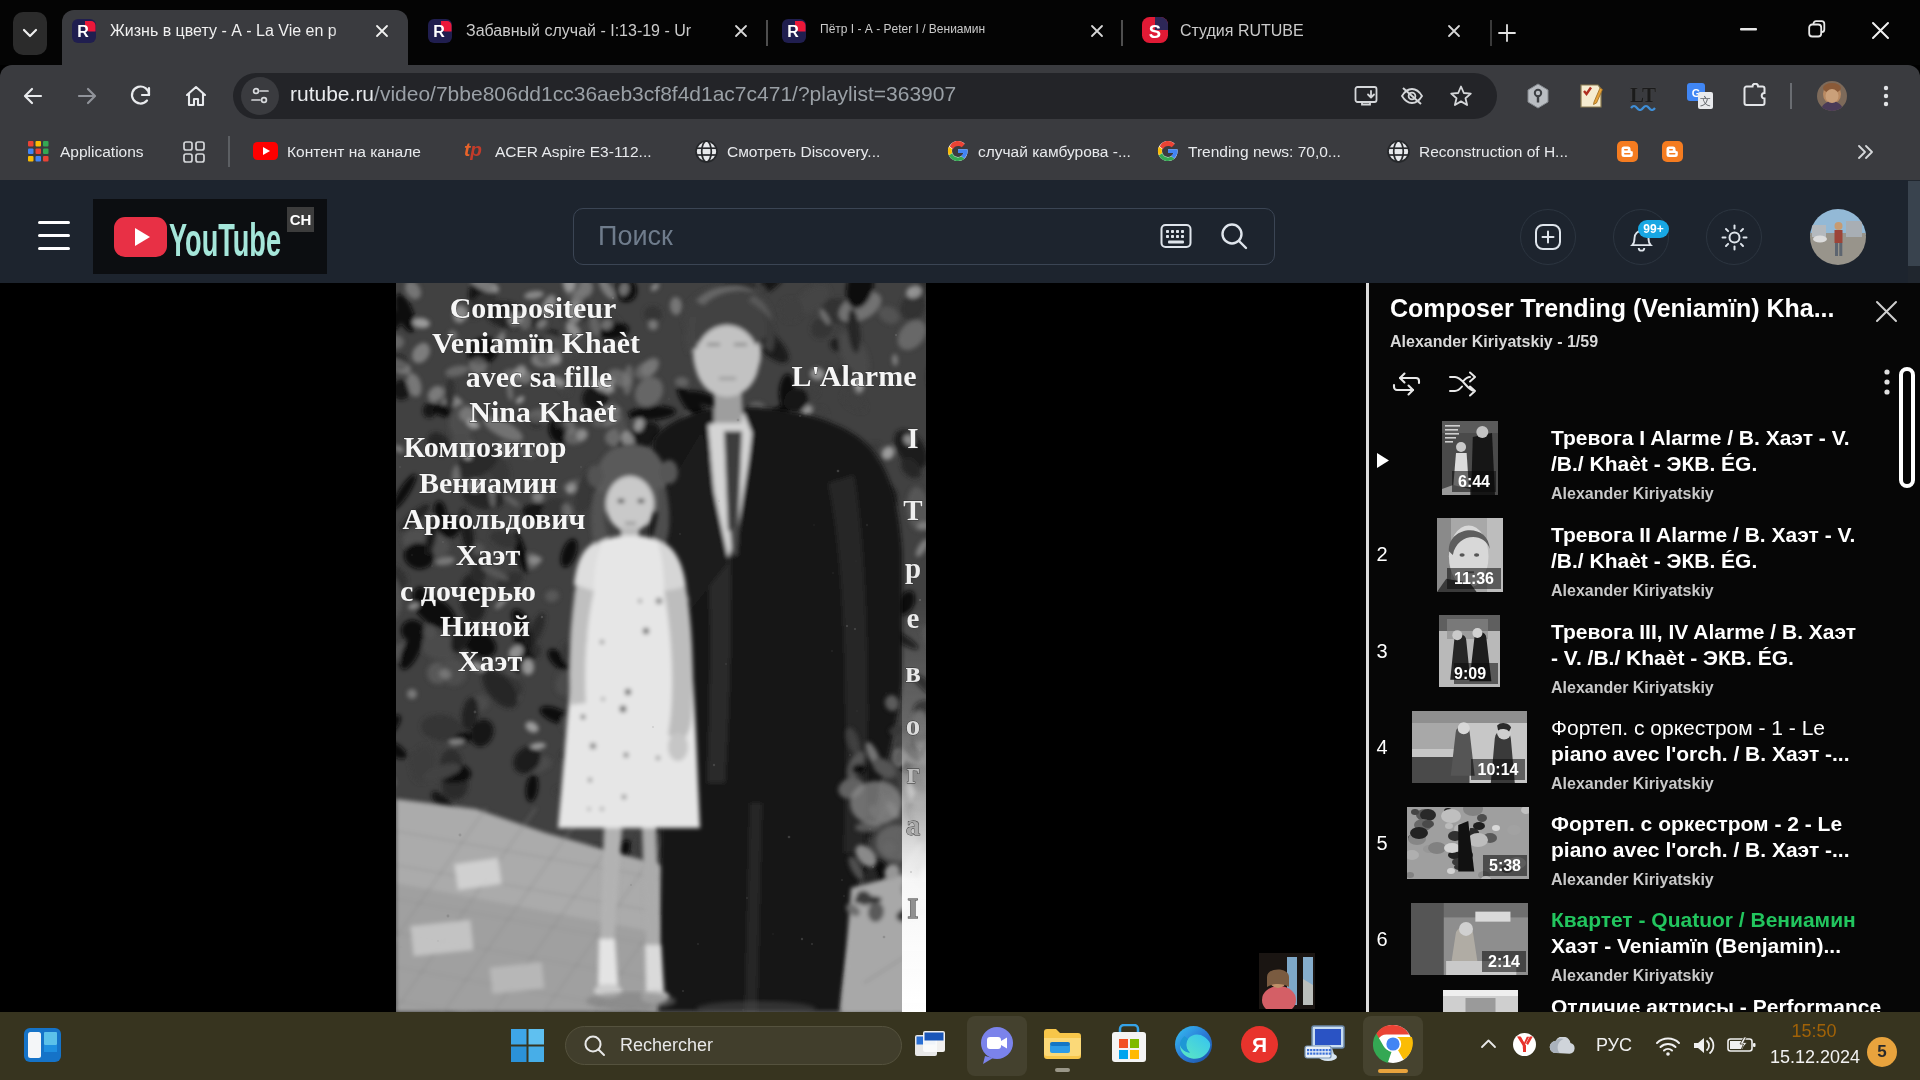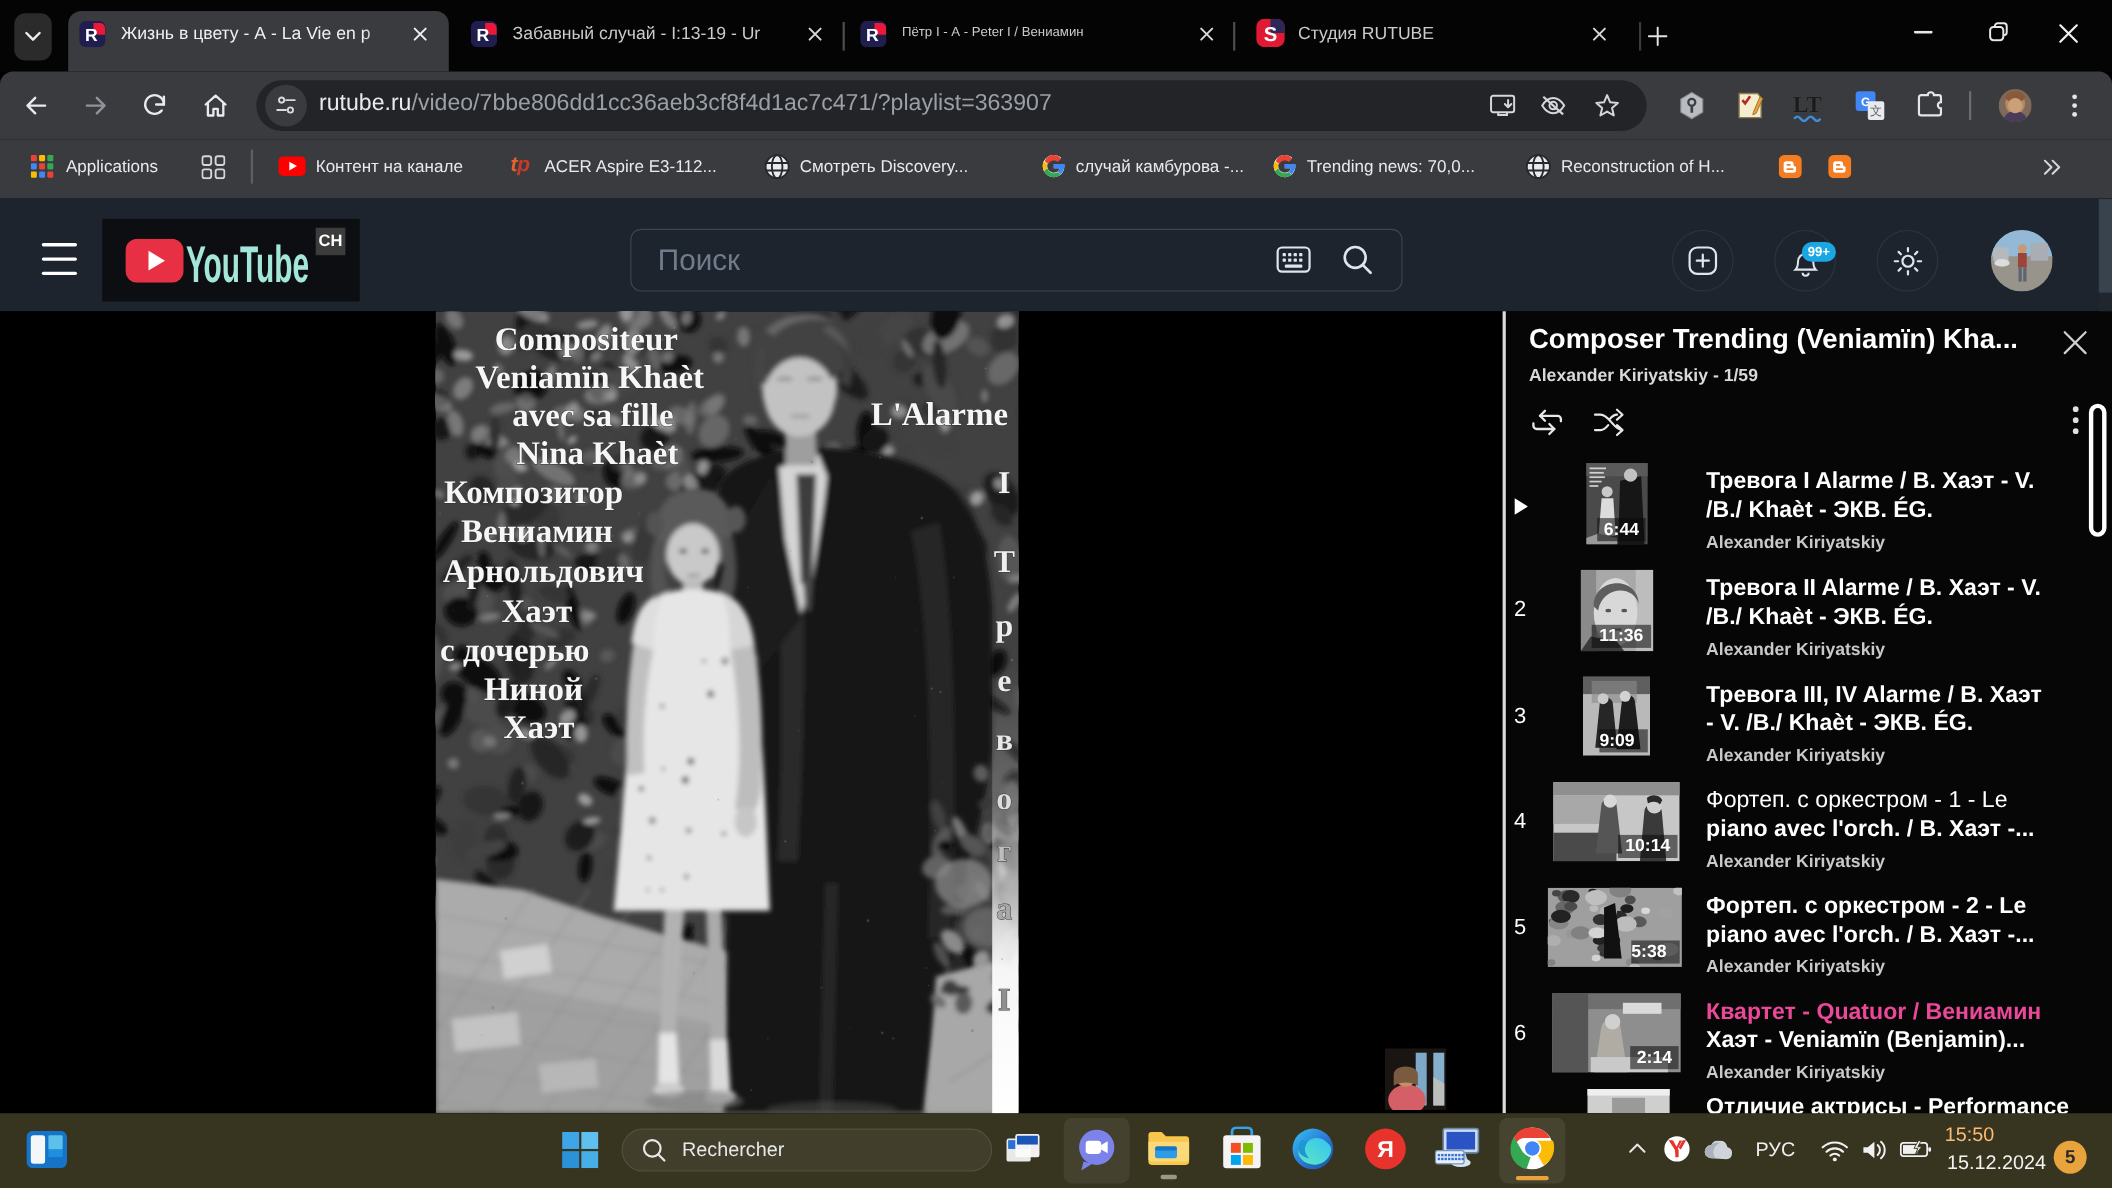--- a/index.html
+++ b/index.html
@@ -1135,37 +1135,37 @@
       <ellipse cx="41" cy="4" rx="4" ry="3" fill="rgb(30,30,30)"></ellipse>
       <ellipse cx="12" cy="26" rx="9" ry="6" fill="rgb(34,34,34)"></ellipse>
       <ellipse cx="75" cy="11" rx="5" ry="4" fill="rgb(77,77,77)"></ellipse>
       <ellipse cx="44" cy="9" rx="10" ry="7" fill="rgb(191,191,191)"></ellipse>
       <ellipse cx="57" cy="35" rx="4" ry="3" fill="rgb(46,46,46)"></ellipse>
       <ellipse cx="42" cy="19" rx="4" ry="3" fill="rgb(187,187,187)"></ellipse>
       <ellipse cx="3" cy="68" rx="4" ry="3" fill="rgb(130,130,130)"></ellipse>
       <ellipse cx="66" cy="2" rx="10" ry="7" fill="rgb(130,130,130)"></ellipse>
       <path d="M51.239999999999995,18.0 l10,-4 l6,50.4 h-16 Z" fill="#111"></path>
     </svg>
-    <div class="abs" style="left:1483px;top:855px;width:44px;height:21px;background:rgba(10,10,10,0.55);color:#fff;font-size:16px;font-weight:bold;text-align:left;line-height:21px">5:38</div>
+    <div class="abs" style="left:1483px;top:855px;width:44px;height:21px;background:rgba(10,10,10,0.55);color:#fff;font-size:16px;font-weight:bold;text-align:center;line-height:21px">5:38</div>
     <div class="abs" style="left:1370px;top:832px;width:24px;text-align:center;font-size:20px;color:#fff">5</div>
     <div class="abs" style="left:1551px;top:811px;width:360px;font-size:21px;font-weight:bold;color:#fff;line-height:26px;white-space:nowrap;overflow:hidden">Фортеп. с оркестром - 2 - Le</div>
     <div class="abs" style="left:1551px;top:837px;width:360px;font-size:21px;font-weight:bold;color:#fff;line-height:26px;white-space:nowrap;overflow:hidden">piano avec l'orch. / В. Хаэт -...</div>
     <div class="abs" style="left:1551px;top:871px;width:360px;font-size:16px;font-weight:bold;color:#c9c9c9">Alexander Kiriyatskiy</div>
     <svg class="abs" style="left:1411px;top:903px" width="117" height="72" viewBox="0 0 117 72">
       <rect width="117" height="72" fill="#8e8e8e"></rect>
       <rect width="117" height="14.4" fill="#6f6f6f"></rect>
       <rect x="64.35000000000001" y="8.64" width="35.1" height="10" fill="#dadada"></rect>
       <rect x="0" y="0" width="32.760000000000005" height="72" fill="#555"></rect>
       <path d="M44.46,32.4 a9,9 0 0 1 18,0 l6,39.6 h-30 Z" fill="#b0aca4"></path>
       <circle cx="54.989999999999995" cy="25.919999999999998" r="7" fill="#d0d0d0"></circle>
       <rect x="35.1" y="58" width="70.2" height="14" fill="#c9c9c9"></rect>
     </svg>
     <div class="abs" style="left:1482px;top:951px;width:44px;height:21px;background:rgba(10,10,10,0.55);color:#fff;font-size:16px;font-weight:bold;text-align:center;line-height:21px">2:14</div>
     <div class="abs" style="left:1370px;top:928px;width:24px;text-align:center;font-size:20px;color:#fff">6</div>
-    <div class="abs" style="left:1551px;top:907px;width:360px;font-size:21px;font-weight:bold;color:#ec4899;line-height:26px;white-space:nowrap;overflow:hidden">Квартет - Quatuor / Вениамин</div>
+    <div class="abs" style="left:1551px;top:907px;width:360px;font-size:21px;font-weight:bold;color:#22c55e;line-height:26px;white-space:nowrap;overflow:hidden">Квартет - Quatuor / Вениамин</div>
     <div class="abs" style="left:1551px;top:933px;width:360px;font-size:21px;font-weight:bold;color:#fff;line-height:26px;white-space:nowrap;overflow:hidden">Хаэт - Veniamïn (Benjamin)...</div>
     <div class="abs" style="left:1551px;top:967px;width:360px;font-size:16px;font-weight:bold;color:#c9c9c9">Alexander Kiriyatskiy</div>
     <svg class="abs" style="left:1443px;top:990px" width="75" height="22" viewBox="0 0 75 22">
       <rect width="75" height="22" fill="#cfcfcf"></rect>
       <rect width="75" height="6" fill="#efefef"></rect>
       <rect x="22.5" y="8" width="30.0" height="22" fill="#9a9a9a"></rect>
     </svg>
     <div class="abs" style="left:1551px;top:994px;width:360px;font-size:21px;font-weight:bold;color:#fff;line-height:26px;white-space:nowrap;overflow:hidden">Отличие актрисы - Performance</div>
     <div class="abs" style="left:1908px;top:180px;width:12px;height:103px;background:#20262e"></div>
     <div class="abs" style="left:1908px;top:181px;width:12px;height:85px;background:#39434e"></div>
@@ -1298,15 +1298,15 @@
     <svg class="abs" style="left:1692px;top:1035px" width="26" height="21" viewBox="0 0 26 21">
       <path d="M2,8 h4 l6,-5 v15 l-6,-5 h-4 Z" fill="#f0f0f0"></path>
       <path d="M15,6 a6,6 0 0 1 0,9 M18,3 a10,10 0 0 1 0,15" stroke="#f0f0f0" stroke-width="1.8" fill="none" stroke-linecap="round"></path>
     </svg>
     <svg class="abs" style="left:1727px;top:1036px" width="30" height="18" viewBox="0 0 30 18">
       <rect x="1" y="3" width="24" height="12" rx="2.5" fill="none" stroke="#f0f0f0" stroke-width="1.6"></rect>
       <rect x="26" y="7" width="2.5" height="4" rx="1" fill="#f0f0f0"></rect>
       <rect x="3" y="5" width="13" height="8" fill="#f0f0f0"></rect>
       <path d="M17,1 l-4,7 h3.5 l-2.5,6 l6,-7.5 h-3.5 l3,-5.5 Z" fill="#f0f0f0" stroke="#37341f" stroke-width="0.8"></path>
     </svg>
-    <div class="abs" style="left:1768px;top:1021px;width:92px;text-align:left;font-size:18px;color:#fdba74">15:50</div>
+    <div class="abs" style="left:1768px;top:1021px;width:92px;text-align:center;font-size:18px;color:#a16207">15:50</div>
     <div class="abs" style="left:1755px;top:1047px;width:105px;text-align:right;font-size:18px;color:#f2f2f2">15.12.2024</div>
     <div class="abs" style="left:1867px;top:1037px;width:30px;height:30px;background:#e8a33d;border-radius:50%;color:#2a2a2a;font-size:17px;font-weight:bold;text-align:center;line-height:30px">5</div>
   </div>
 </body></html>

